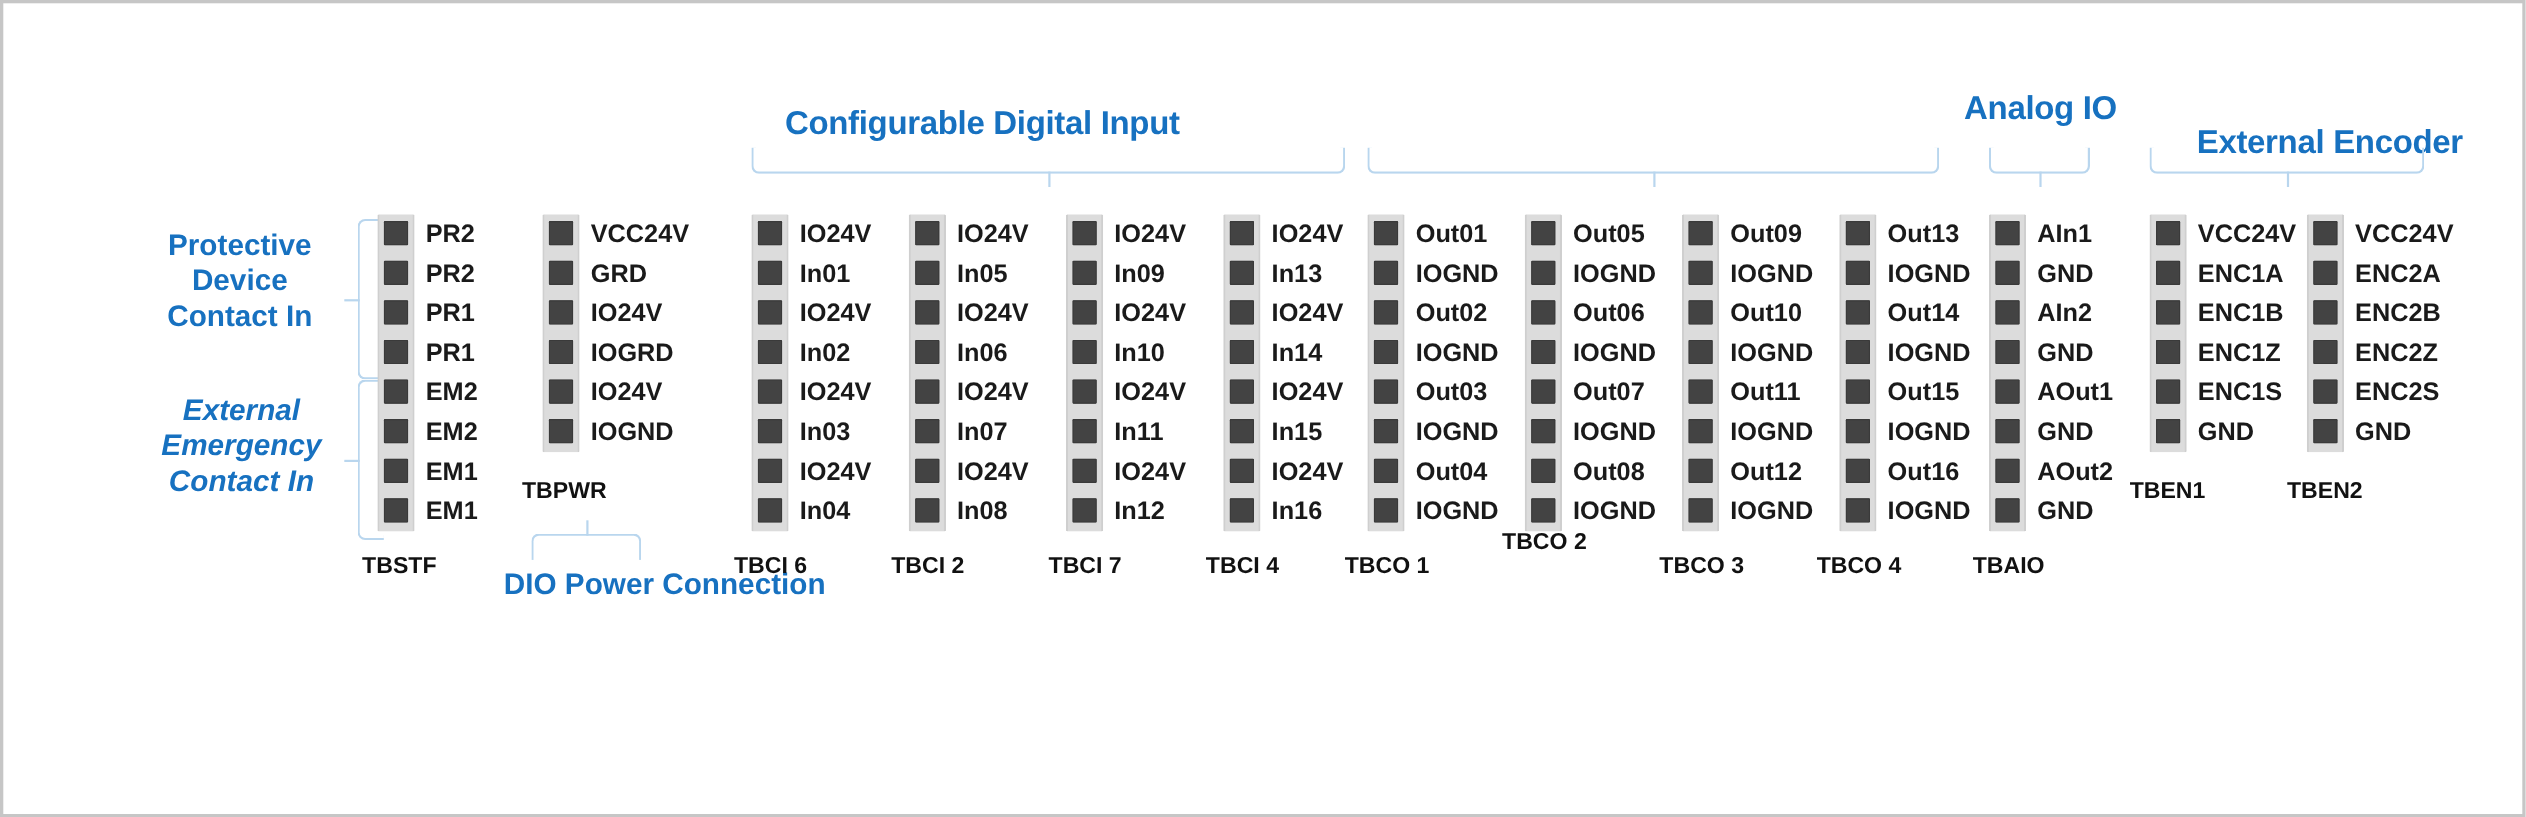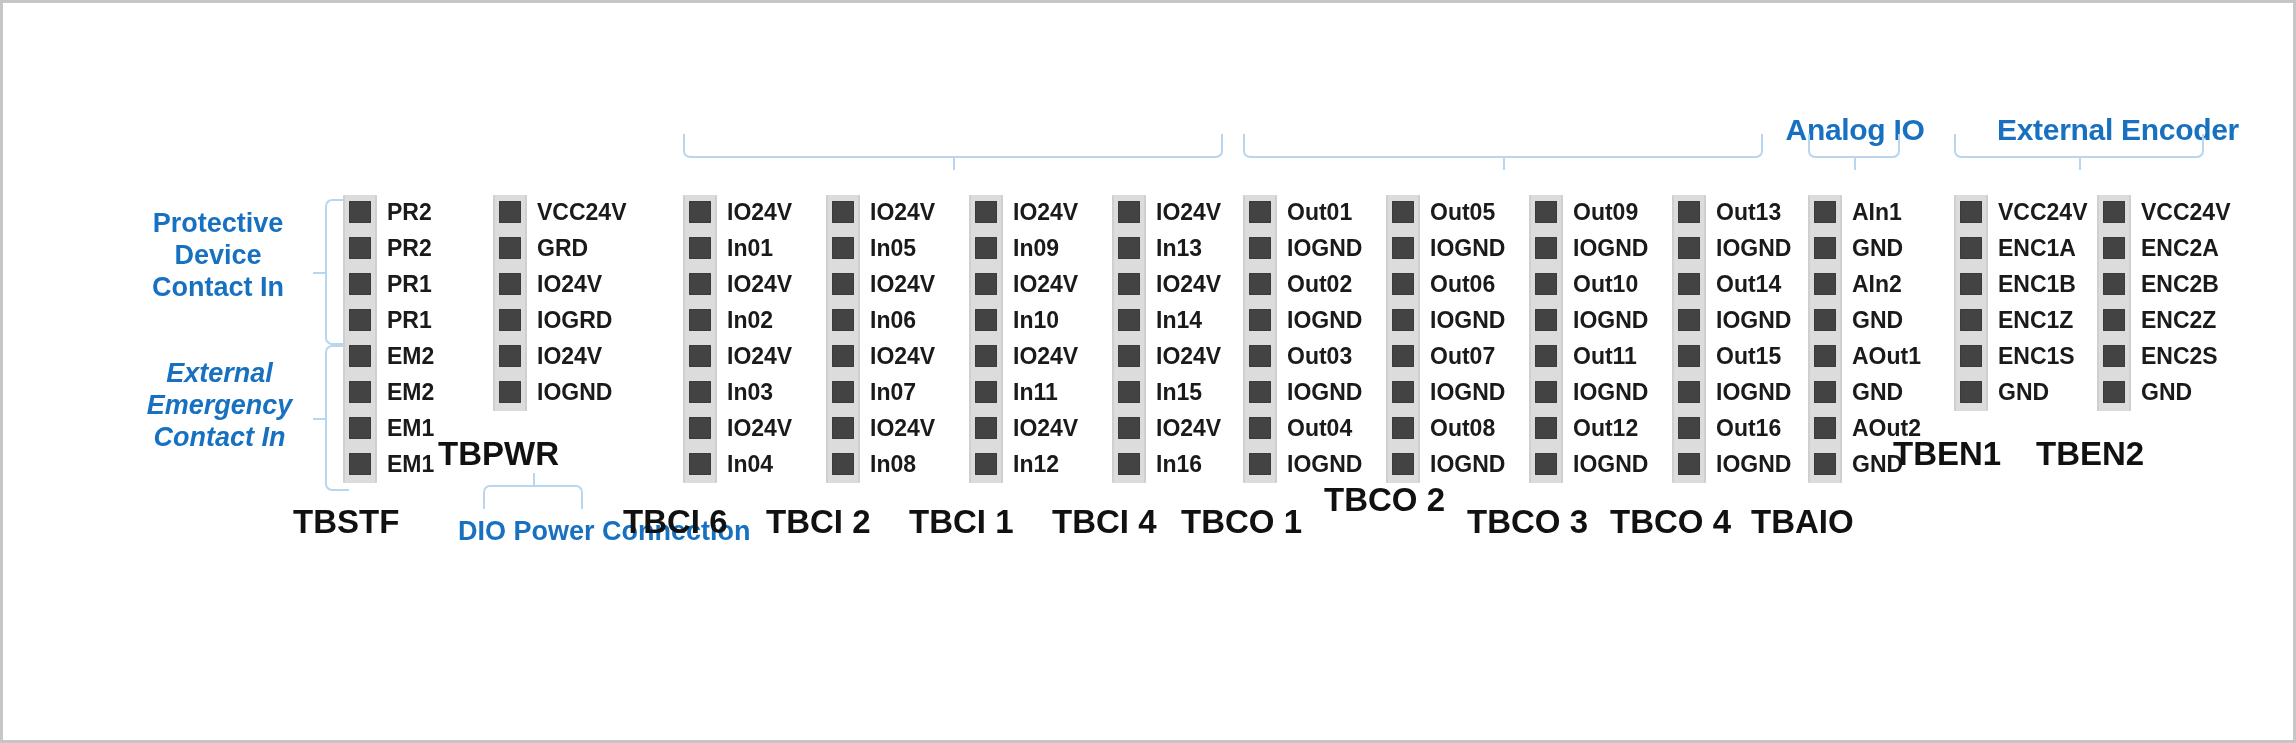--- a/index.html
+++ b/index.html
@@ -80,25 +80,25 @@
     font-size: 23px;
     font-weight: bold;
     color: #1a1a1a;
     white-space: nowrap;
     line-height: 22px;
   }
 
   
   .tb-name {
     position: absolute;
-    font-size: 33px;
+    font-size: 21px;
     font-weight: bold;
     color: #111111;
     white-space: nowrap;
-    text-align: left;
+    text-align: center;
   }
   
   .tb-name-blue {
     position: absolute;
     font-size: 27px;
     font-weight: bold;
     color: #1771c0;
     white-space: nowrap;
     text-align: center;
     line-height: 1.18;
@@ -152,23 +152,24 @@
     width: 0;
     height: 14px;
     border-left: 2px solid #b9d6ee;
   }
 </style>
 </head>
 <body>
 
 <div id="canvas">
 
-
-
-  <div class="group-header" style="left:1757px; top:110px; width:190px;">Analog IO</div>
+  <div class="group-header" style="left:680px; top:93px; width:420px;">Configurable Digital Input</div>
+
+
+  <div class="group-header" style="left:1757px; top:79px; width:190px;">Analog IO</div>
 
   <div class="group-header" style="left:1955px; top:110px; width:320px;">External Encoder</div>
 
   <div class="bracket-bottom" style="left:680px; top:131px; width:540px; height:24px;">
     <div class="tick"></div>
   </div>
 
   <div class="bracket-bottom" style="left:1240px; top:131px; width:520px; height:24px;">
     <div class="tick"></div>
   </div>
@@ -380,21 +381,21 @@
         <div class="pin-row">
           <div class="pin"></div>
           <div class="pin-label">IO24V</div>
         </div>
         <div class="pin-row">
           <div class="pin"></div>
           <div class="pin-label">In12</div>
         </div>
       </div>
   </div>
-  <div class="tb-name" style="left:906px; top:500px; width:155px;">TBCI 1</div>
+  <div class="tb-name" style="left:906px; top:500px; width:155px;">TBCI 7</div>
 
   <div class="tb" style="left:1109px; top:192px;">
     <div class="tb-strip" id="strip-5" style="height: 288px;"></div>
     <div id="pins-5">
         <div class="pin-row">
           <div class="pin"></div>
           <div class="pin-label">IO24V</div>
         </div>
         <div class="pin-row">
           <div class="pin"></div>

